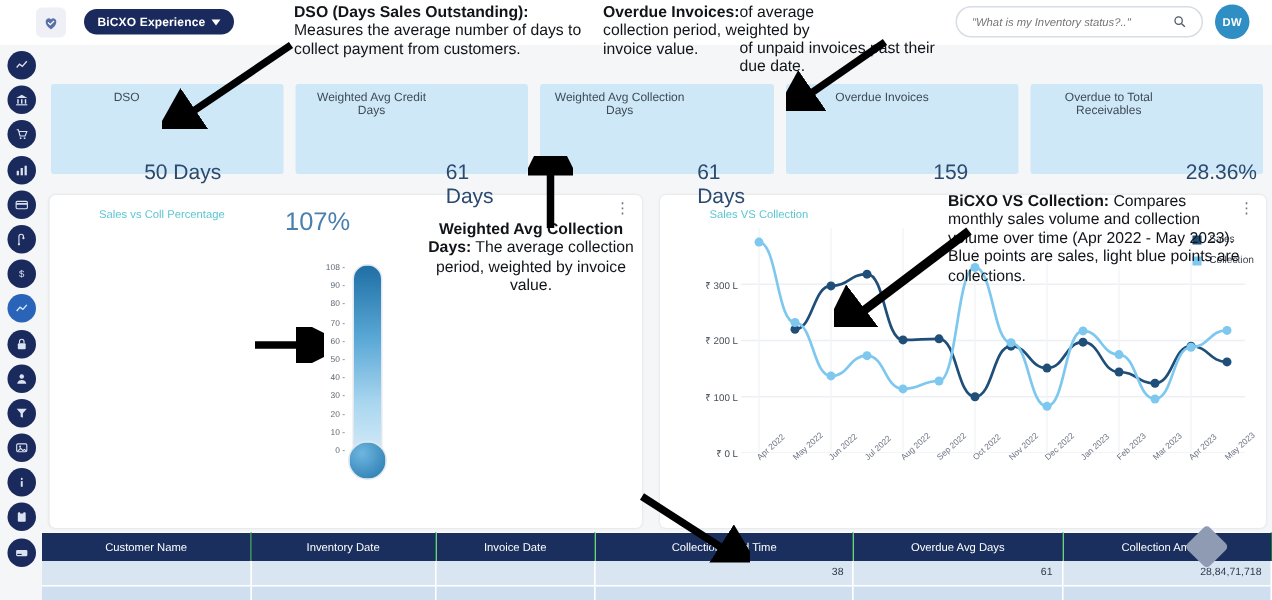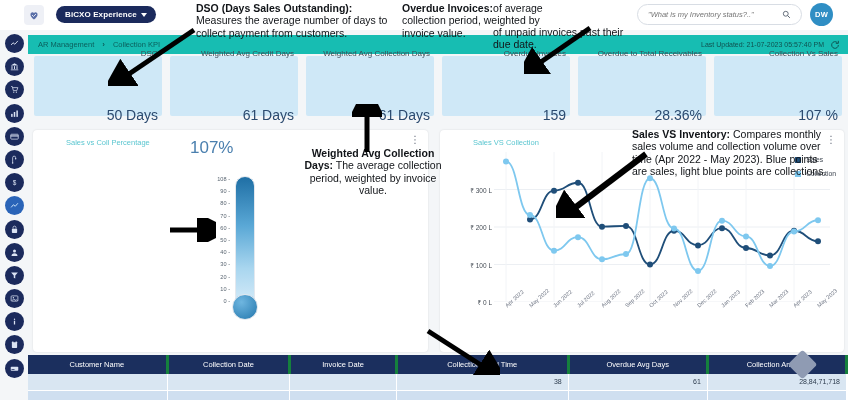--- a/index.html
+++ b/index.html
@@ -75,21 +75,21 @@
   }
   .refresh-ico { font-size:10px; color:#0d4d4b; }
 
   
   .kpis {
     position:absolute; left:28px; top:56px; width:820px; height:60px;
     display:flex; gap:8px; padding:0 6px; z-index:1;
   }
   .kpi {
     flex:1; background:#cfe8f7; border-radius:2px;
-    display:flex; flex-direction:column; align-items:flex-end;
+    display:flex; align-items:flex-start;
     justify-content:center; gap:3px; padding:4px;
   }
   .kpi-label { font-size:8px; color:#3d4b57; text-align:center; line-height:1.15; }
   .kpi-value { font-size:14px; color:#2b4a6f;margin-top:46px; }
 
   
   .panel {
     position:absolute; background:#ffffff; border-radius:4px;
     box-shadow:0 0 2px rgba(0,0,0,.12);
   }
@@ -150,21 +150,21 @@
   .swatch { width:6px; height:6px; display:inline-block; }
 
   
   .table-wrap {
     position:absolute; left:28px; top:355px; width:820px; height:45px;
     background:#fff; z-index:1;
   }
   table { width:100%; border-collapse:collapse; table-layout:fixed; }
   thead th {
     background:#1b2f5e; color:#ffffff; font-size:7.5px; font-weight:400;
-    height:19px; text-align:center; border-right:3px solid #15803d;
+    height:19px; text-align:center; border-right:1px solid #15803d;
     position:relative;
   }
   tbody td {
     background:#d9e6f2; height:16px; font-size:7px; color:#2c3b4d;
     border-right:1px solid #ffffff; border-bottom:1px solid #ffffff;
     text-align:right; padding-right:6px;
   }
   tbody tr.second td { background:#cfdff0; }
   .diamond {
     position:absolute; right:32px; top:-1px;
@@ -298,34 +298,20 @@
         </svg>
       </div>
     <div class="rail-btn">
       <svg width="9" height="9" viewBox="0 0 24 24">
           <rect x="2" y="7" width="20" height="11" rx="2" fill="#dbe3f3"></rect>
           <rect x="4" y="14" width="8" height="2" fill="#1b2a5c"></rect>
         </svg>
       </div>
   </div>
 
-  <div class="tealbar">
-    <div class="crumb">
-      <span>AR Management</span>
-      <span class="sep">›</span>
-      <span>Collection KPI</span>
-    </div>
-    <div class="updated">
-      <span>Last Updated: 21-07-2023 05:57:40 PM</span>
-      <svg width="10" height="10" viewBox="0 0 24 24" class="refresh-ico">
-        <path d="M20 12a8 8 0 1 1-2.6-5.9" fill="none" stroke="#0d4d4b" stroke-width="2.2"></path>
-        <polyline points="20,2 20,8 14,8" fill="none" stroke="#0d4d4b" stroke-width="2.2"></polyline>
-      </svg>
-    </div>
-  </div>
 
   <div class="kpis">
     <div class="kpi">
       <div class="kpi-label">DSO</div>
       <div class="kpi-value">50 Days</div>
     </div>
     <div class="kpi">
       <div class="kpi-label">Weighted Avg Credit Days</div>
       <div class="kpi-value">61 Days</div>
     </div>
@@ -333,24 +319,20 @@
       <div class="kpi-label">Weighted Avg Collection Days</div>
       <div class="kpi-value">61 Days</div>
     </div>
     <div class="kpi">
       <div class="kpi-label">Overdue Invoices</div>
       <div class="kpi-value">159</div>
     </div>
     <div class="kpi">
       <div class="kpi-label">Overdue to Total Receivables</div>
       <div class="kpi-value">28.36%</div>
-    </div>
-    <div class="kpi">
-      <div class="kpi-label">Collection Vs Sales</div>
-      <div class="kpi-value">107 %</div>
     </div>
   </div>
 
   <div class="panel" id="gauge-panel">
     <div class="panel-title">Sales vs Coll Percentage</div>
     <div class="kebab">⋮</div>
   </div>
   <div class="gauge-value">107%</div>
   <div class="thermo-scale">
     <span>108</span>
@@ -461,21 +443,21 @@
         <col style="width:17%">
           <col style="width:15%">
           <col style="width:13%">
         <col style="width:21%">
           <col style="width:17%">
           <col style="width:17%">
       </colgroup>
       <thead>
         <tr>
           <th>Customer Name</th>
-          <th>Collection Date</th>
+          <th>Inventory Date</th>
           <th>Invoice Date</th>
           <th>Collection Lead Time</th>
           <th>Overdue Avg Days</th>
           <th>
             <span>Collection Amount</span>
             <i class="diamond"></i>
           </th>
         </tr>
       </thead>
       <tbody>
@@ -504,27 +486,27 @@
   </div>
 
   <div class="anno" style="left:402px; top:2px; width:170px;">
     <b>Overdue Invoices:</b><span>of  average collection period, weighted by invoice value.</span>
   </div>
 
   <div class="anno" style="left:493px; top:26px; width:150px;">
     <span>of unpaid invoices past their due date.</span>
   </div>
 
-  <div class="anno center" style="left:298px; top:147px; width:150px;">
+  <div class="anno center" style="left:279px; top:147px; width:150px;">
     <b>Weighted Avg Collection Days:</b><span> The average collection period, weighted by invoice value.</span>
   </div>
 
 
   <div class="anno" style="left:632px; top:128px; width:196px;">
-    <b>Sales VS Inventory:</b><span> Compares monthly sales volume and collection volume over time (Apr 2022 - May 2023). Blue points are sales, light blue points are collections.</span>
+    <b>BiCXO VS Collection:</b><span> Compares monthly sales volume and collection volume over time (Apr 2022 - May 2023). Blue points are sales, light blue points are collections.</span>
   </div>
 
 
   <svg class="anno-arrow" style="left:108px; top:26px;" width="90" height="60">
     <defs>
         <marker id="ah" markerWidth="7" markerHeight="7" refX="1" refY="3.5" orient="auto">
       <polygon points="0,0 7,3.5 0,7" fill="#000"></polygon>
         </marker>
       </defs>
     <line x1="86" y1="4" x2="18" y2="50" stroke="#000" stroke-width="5" marker-end="url(#ah)"></line>

